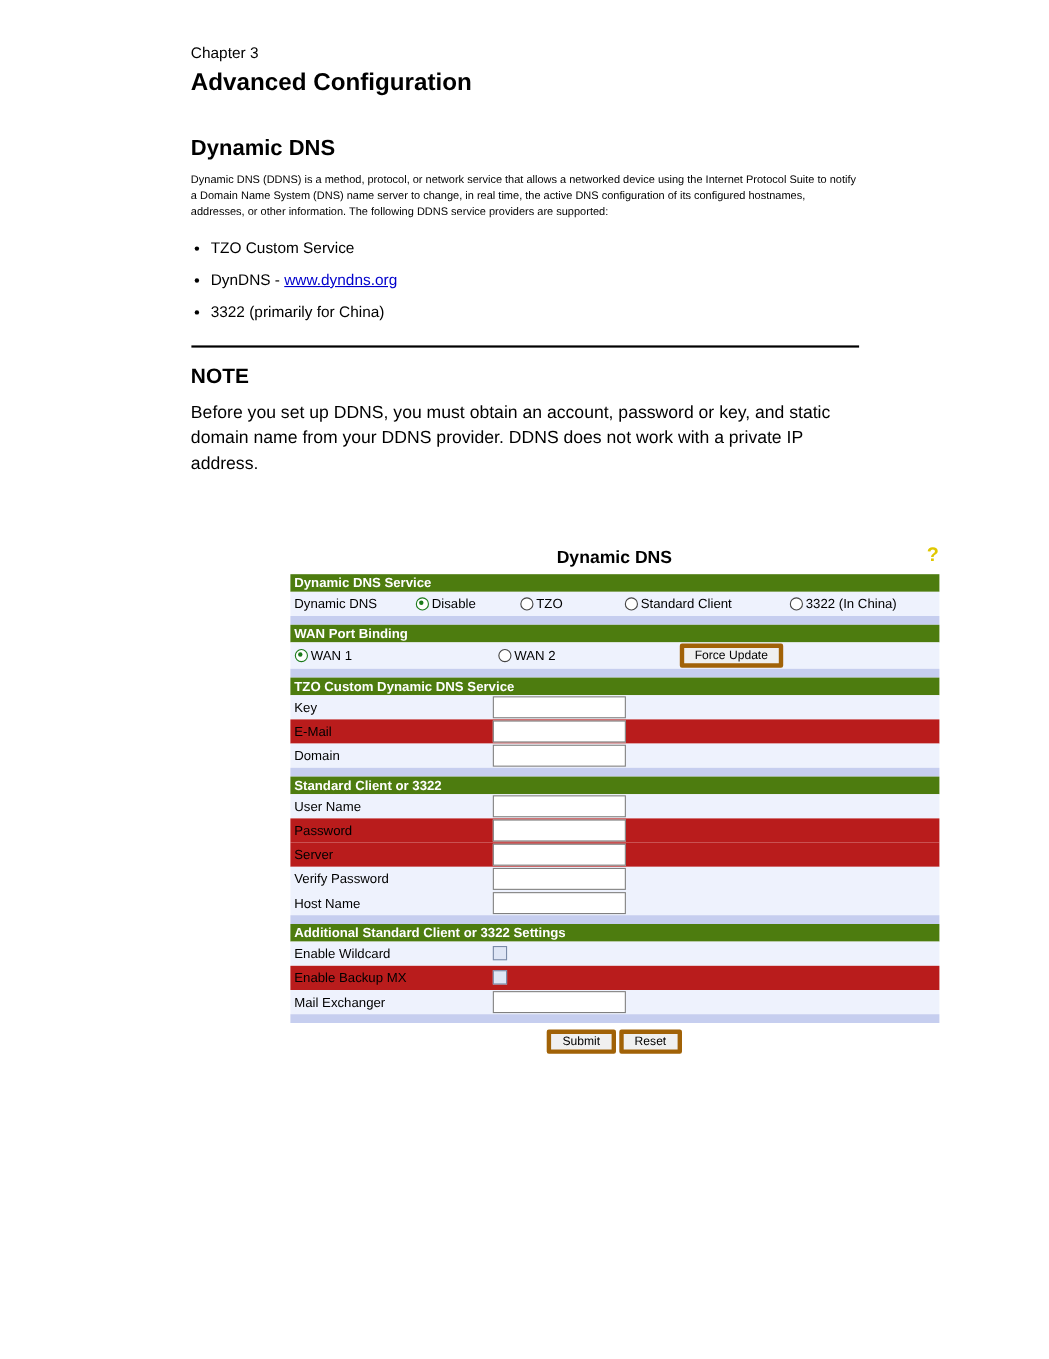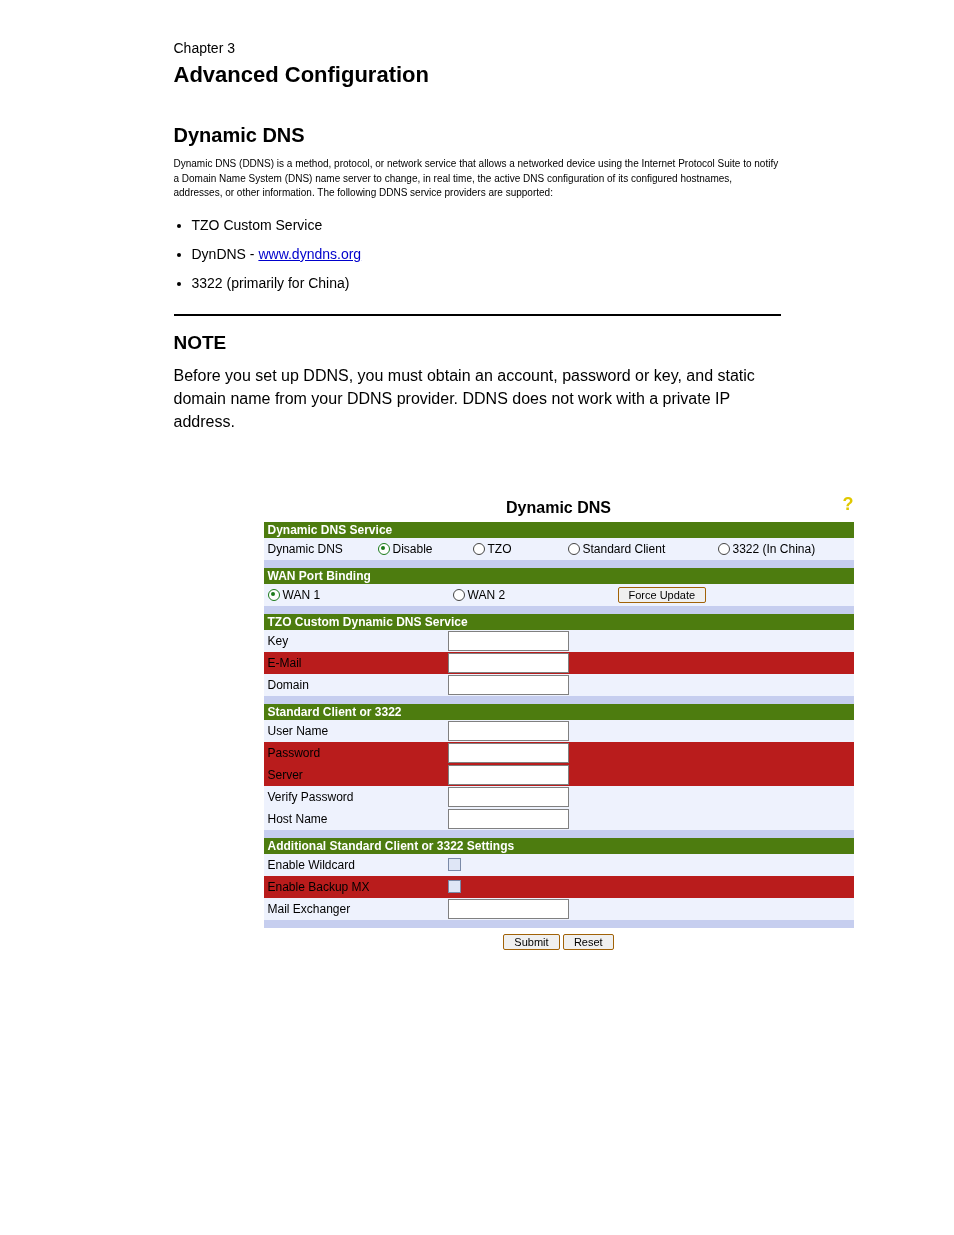--- a/index.html
+++ b/index.html
@@ -134,21 +134,21 @@
   .rp-input {
     height: 16px;
     width: 115px;
     border: 1px solid #808080;
     background: #fff;
     font-size: 11px;
   }
   .rp-button {
     font-size: 11px;
     padding: 1px 10px;
-    border: 1px solid #a16207;
+    border: 4px solid #a16207;
     background: #f0f0f0;
     border-radius: 2px;
   }
   .rp-footer {
     text-align: center;
     padding: 6px 0;
   }
 </style>
 </head>
 <body>

